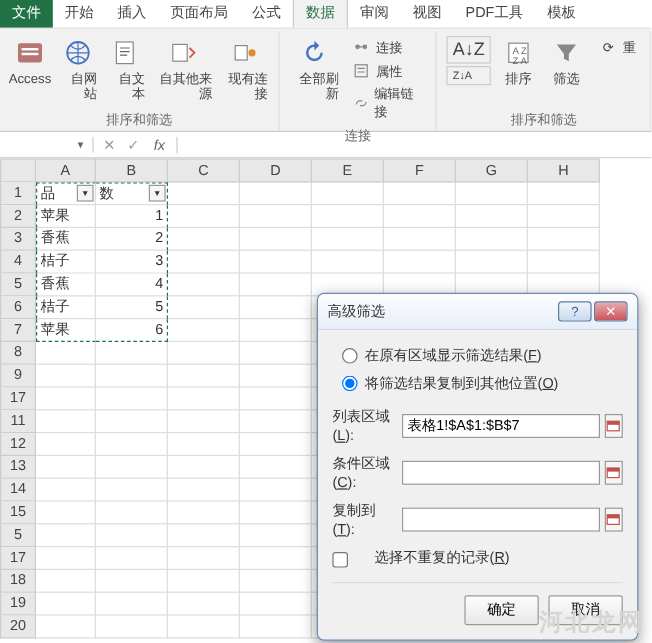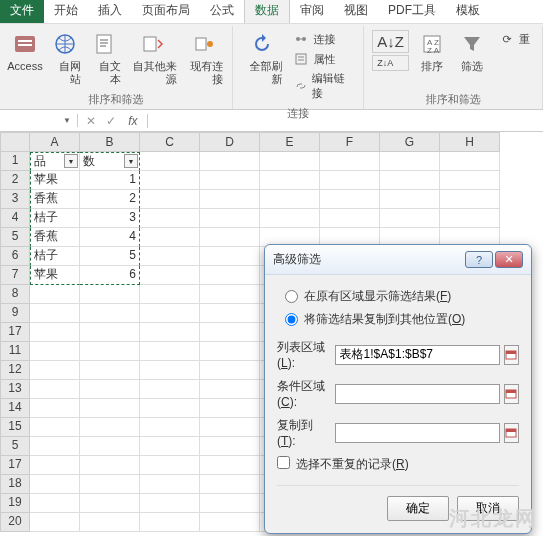--- a/index.html
+++ b/index.html
@@ -62,21 +62,21 @@
 .fieldset-label { margin-bottom: 6px; }
 .radio-line { display: flex; align-items: center; gap: 6px; padding: 3px 0 3px 8px; }
 .radio-line input[type=radio] { width: 13px; height: 13px; cursor: pointer; }
 .radio-line label { cursor: pointer; }
 .underline { text-decoration: underline; }
 .field-row { display: flex; align-items: center; margin: 8px 0; gap: 4px; }
 .field-label { width: 72px; }
 .field-input { flex: 1; border: 1px solid #999; background: #fff; padding: 2px 4px; height: 20px; font-size: 12px; }
 .range-btn { width: 20px; height: 20px; border: 1px solid #999; background: #f5f5f5; cursor: pointer; display: flex; align-items: center; justify-content: center; }
 .range-icon { width: 12px; height: 10px; }
-.check-line { display: flex; align-items: flex-start; gap: 6px; margin: 8px 0 12px 0; }
+.check-line { display: flex; align-items: flex-end; gap: 22px; margin: 8px 0 12px 0; }
 .check-line input { cursor: pointer; }
 .dialog-buttons { display: flex; justify-content: flex-end; gap: 8px; border-top: 1px solid #ddd; padding-top: 10px; }
 .dialog-btn { padding: 3px 18px; border: 1px solid #999; background: linear-gradient(#fdfdfd, #e8e8e8); cursor: pointer; border-radius: 2px; font-size: 12px; }
 
 .watermark { position: absolute; right: 6px; bottom: 4px; font-size: 20px; color: #d5d5d5; pointer-events: none; font-weight: 700; letter-spacing: 2px; }
 </style>
 </head>
 <body>
 
 <div class="ribbon-tabs">

